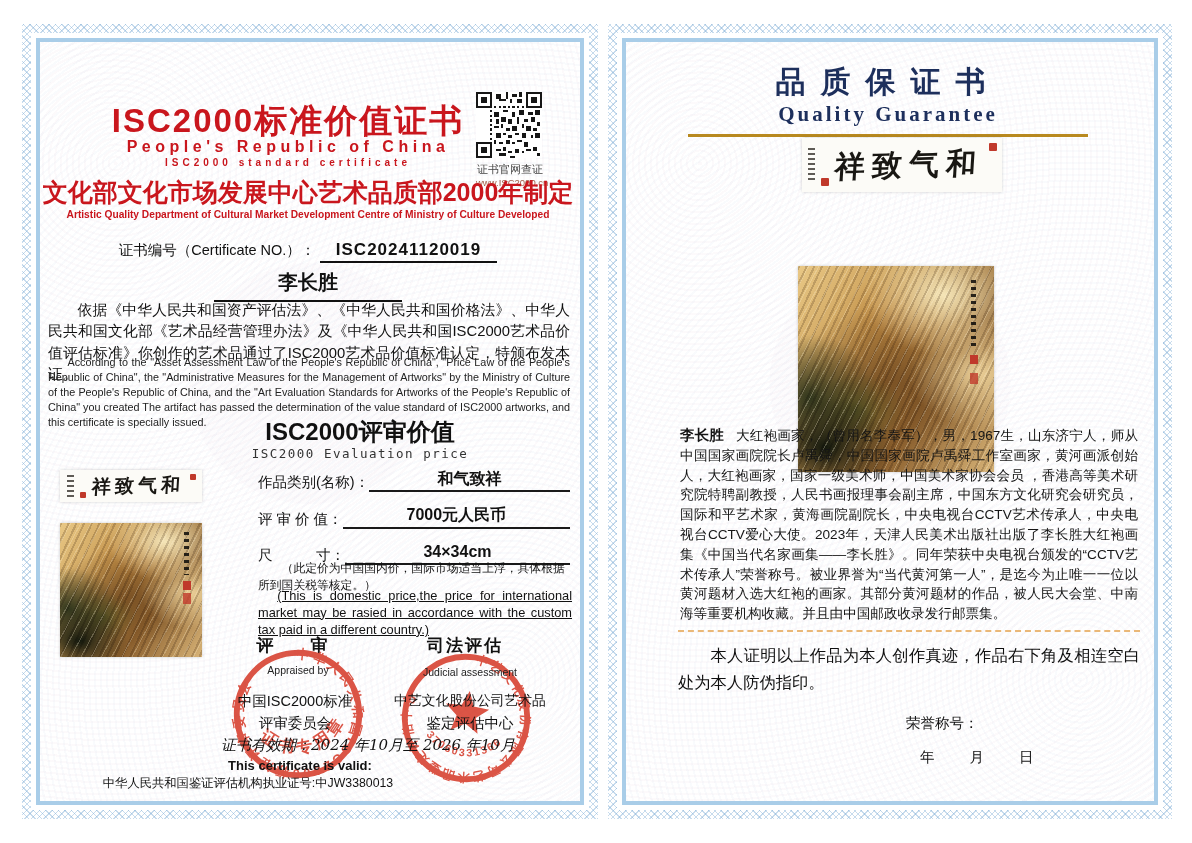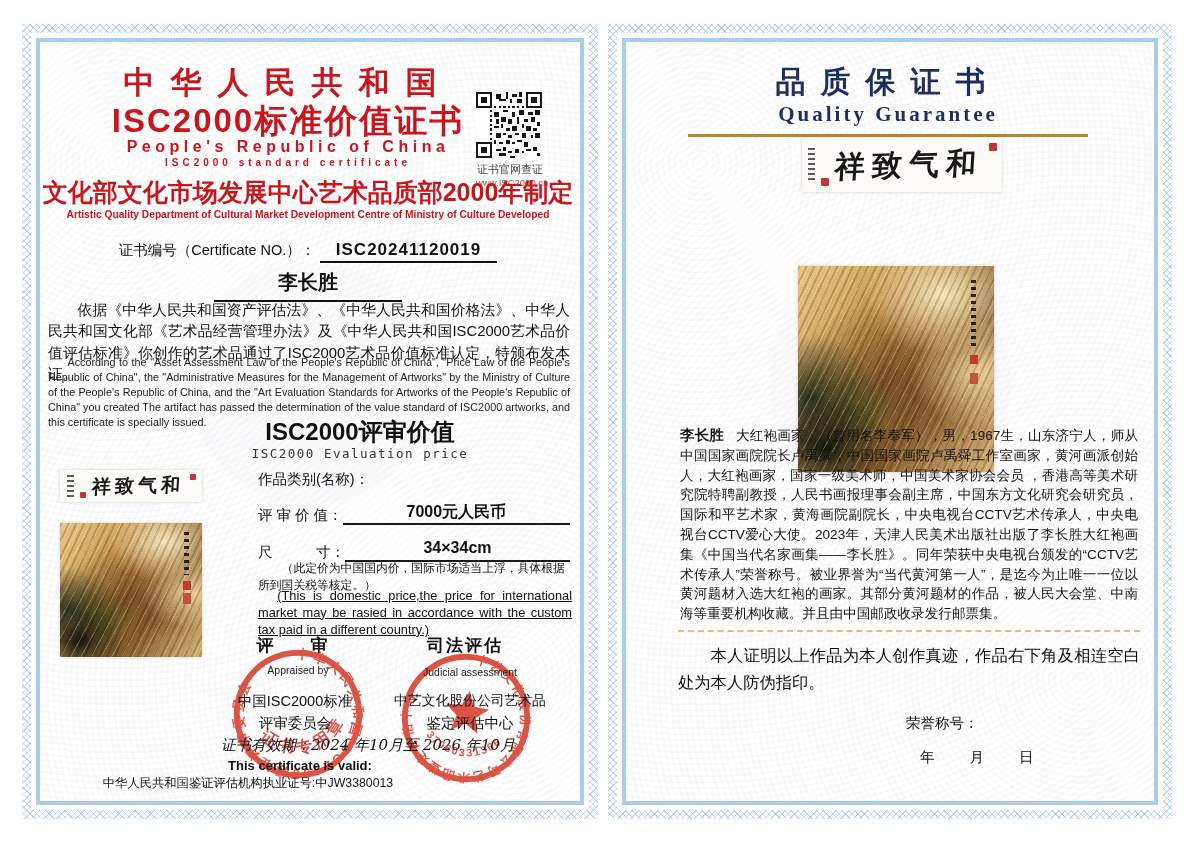--- a/index.html
+++ b/index.html
@@ -115,21 +115,20 @@
   .z1 { z-index:1; }
 </style>
 </head>
 <body>
 
 <div class="canvas">
 
   <div class="page" style="left:22px; top:24px; width:576px; height:795px;">
     <div class="sheet">
 
-      <div class="abs t-cn1 red" style="left:28px; top:20px; width:440px;">中华人民共和国</div>
       <div class="abs t-cn2 red" style="left:28px; top:57px; width:440px;">ISC2000标准价值证书</div>
       <div class="abs t-en1 red" style="left:28px; top:96px; width:440px;">People's Republic of China</div>
       <div class="abs t-en2 red" style="left:28px; top:115px; width:440px;">ISC2000 standard certificate</div>
 
       <div class="abs" style="left:436px; top:50px; width:68px;">
         <svg width="66" height="66" viewBox="0 0 29 29" shape-rendering="crispEdges">
           <rect x="0" y="0" width="29" height="29" fill="#ffffff"></rect>
           <g fill="#161616">
             <rect x="0" y="0" width="7" height="7"></rect>
               <rect x="22" y="0" width="7" height="7"></rect>
@@ -242,20 +241,21 @@
           <i class="paint-seal-b"></i>
         </div>
       </div>
 
       <div class="abs sec-title" style="left:160px; top:374px; width:320px;">ISC2000评审价值</div>
       <div class="abs sec-sub" style="left:160px; top:404px; width:320px;">ISC2000 Evaluation price</div>
 
       <div class="abs" style="left:218px; top:428px; width:312px;">
         <div class="frow">
           <span class="flabel">作品类别(名称)：</span>
+          <span class="fval">和气致祥</span>
         </div>
         <div class="frow">
           <span class="flabel">评 审 价 值：</span>
           <span class="fval">7000元人民币</span>
         </div>
         <div class="frow">
           <span class="flabel">尺　　　寸：</span>
           <span class="fval">34×34cm</span>
         </div>
       </div>

